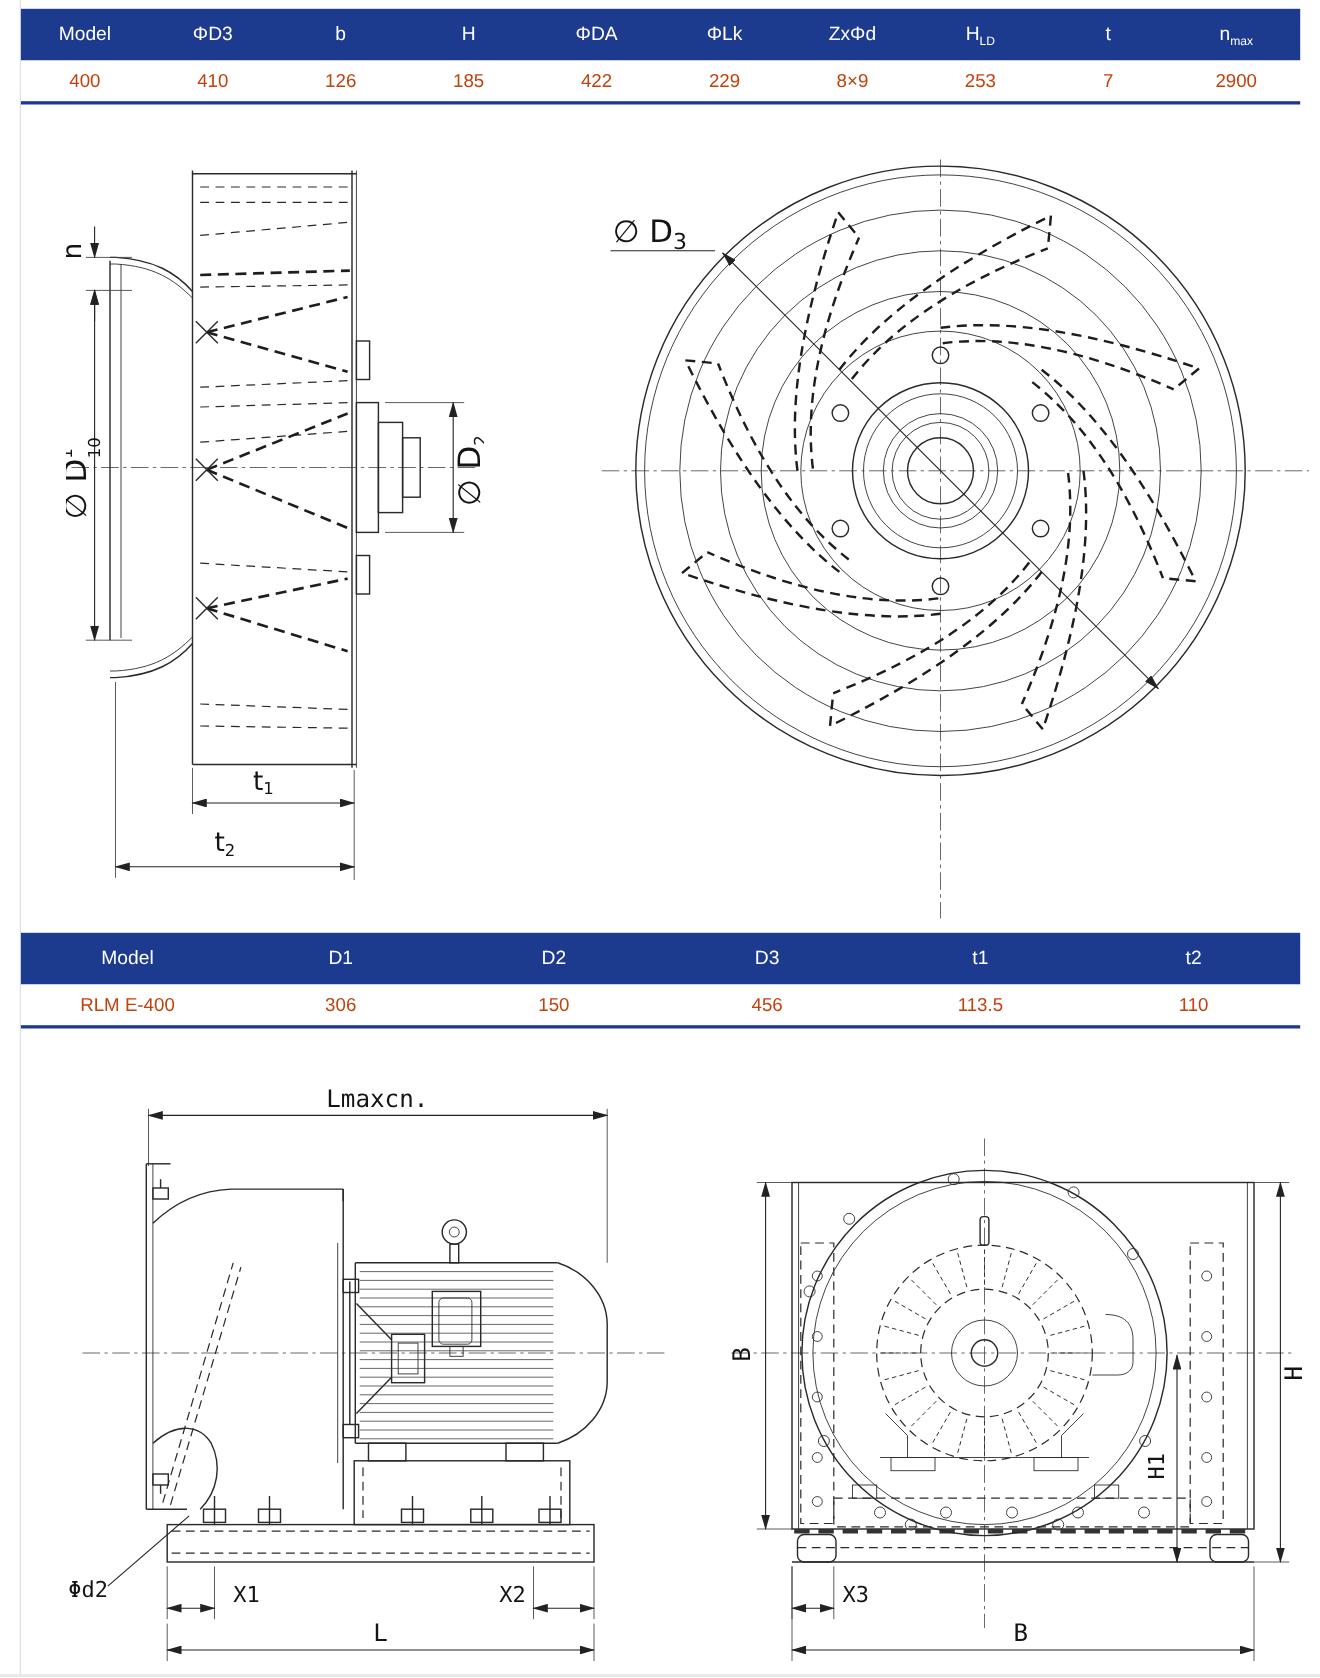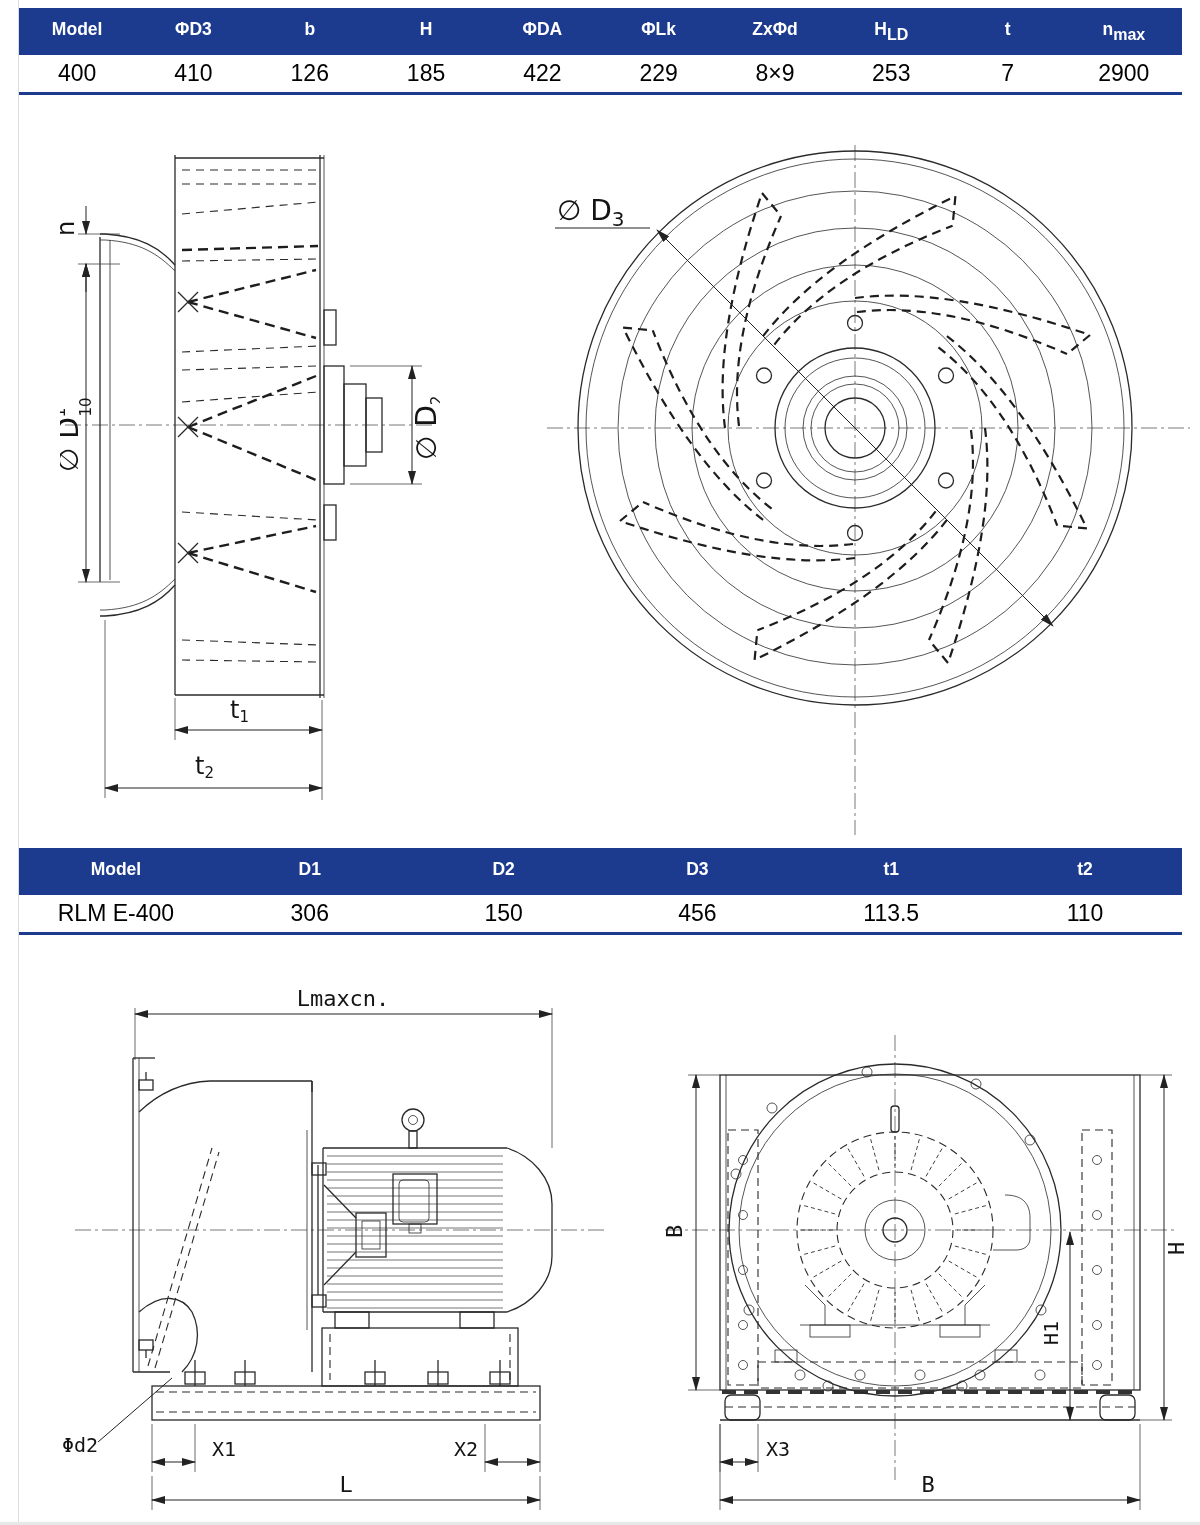--- a/index.html
+++ b/index.html
@@ -2,27 +2,27 @@
 <html><head>
 <meta charset="utf-8">
 <style>
   html,body{margin:0;padding:0;background:#fff;}
   .page{position:relative;width:1200px;height:1525px;background:#ffffff;
         font-family:"Liberation Sans",sans-serif;overflow:hidden;}
   .edge-left{position:absolute;left:18px;top:0;width:1px;height:1525px;background:#dcdcdc;}
   .edge-bottom{position:absolute;left:0;bottom:0;width:1200px;height:3px;background:#e8e8e8;}
 
   .spec-table{position:absolute;left:19px;width:1163px;}
-  .thead{display:grid;align-items:center;height:47px;background:#1c3b8e;color:#fff;font-size:17.5px;font-weight:bold;}
-  .trow{display:grid;align-items:center;height:37px;background:#fff;color:#000000;
-        font-size:23px;border-bottom:3px solid #1c3b8e;}
+  .thead{display:grid;align-items:center;height:47px;background:#1c3b8e;color:#fff;font-size:17.5px;}
+  .trow{display:grid;align-items:center;height:37px;background:#fff;color:#c2410c;
+        font-size:17px;border-bottom:3px solid #1c3b8e;}
   .cols10{grid-template-columns:repeat(10,1fr);}
   .cols6{grid-template-columns:repeat(6,1fr);}
   .hc,.vc{text-align:center;white-space:nowrap;}
-  sub{font-size:16px;}
+  sub{font-size:11px;}
 
   .drw{position:absolute;}
   .ln{stroke:#2a2a2a;stroke-width:1.3;fill:none;}
   .thin{stroke:#2a2a2a;stroke-width:0.8;fill:none;}
   .cl{stroke:#555;stroke-width:0.8;fill:none;stroke-dasharray:16 4 3 4;}
   .dim{stroke:#222;stroke-width:1;fill:none;}
   .ext{stroke:#444;stroke-width:0.8;fill:none;}
   .bladeB{stroke:#1d1d1d;stroke-width:2.4;fill:none;stroke-dasharray:10 6;}
   .bladeL{stroke:#2a2a2a;stroke-width:1.1;fill:none;stroke-dasharray:8 6;}
   .blade{stroke:#1d1d1d;stroke-width:2.2;fill:none;stroke-dasharray:9 6;}

